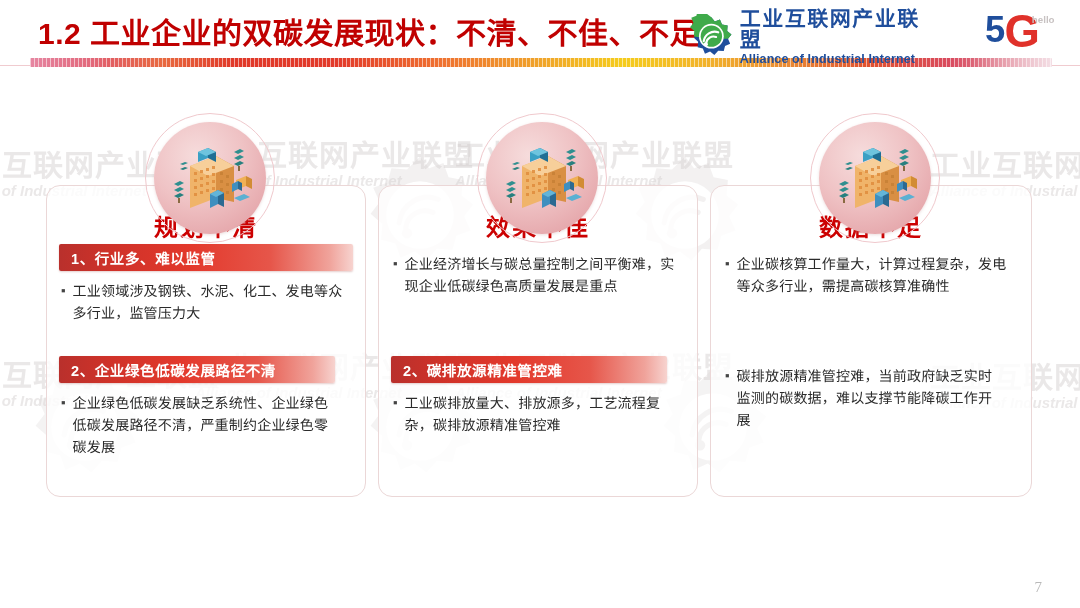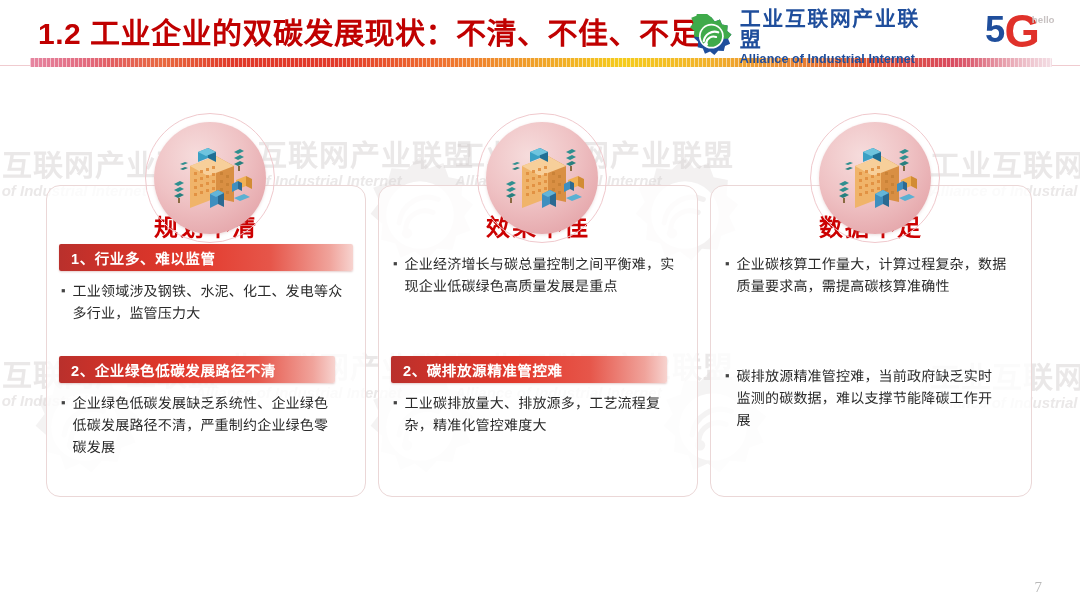--- a/index.html
+++ b/index.html
@@ -419,21 +419,21 @@
         <span class="bullet-txt">企业经济增长与碳总量控制之间平衡难，实现企业低碳绿色高质量发展是重点</span>
       </div>
     </div>
 
     <div class="sec2">
       <div class="banner">
         <span>2、碳排放源精准管控难</span>
       </div>
       <div class="bullet-block">
         <span class="bullet-dot">▪</span>
-        <span class="bullet-txt">工业碳排放量大、排放源多，工艺流程复杂，精准化管控难度大</span>
+        <span class="bullet-txt">工业碳排放量大、排放源多，工艺流程复杂，碳排放源精准管控难</span>
       </div>
     </div>
   </div>
 
   <div class="circle-wrap c3">
     <div class="ring"></div>
     <div class="disc">
       <svg width="112" height="112" viewBox="0 0 112 112">
         <path d="M36 44 L62 34 L62 76 L36 86 Z" fill="#f0b46a"></path>
         <path d="M62 34 L80 44 L80 80 L62 76 Z" fill="#d98f43"></path>
@@ -494,21 +494,21 @@
       </svg>
     </div>
   </div>
 
   <div class="card c3">
     <div class="card-title">数据不足</div>
 
     <div class="sec1">
       <div class="bullet-block">
         <span class="bullet-dot">▪</span>
-        <span class="bullet-txt">企业碳核算工作量大，计算过程复杂，数据质量要求高，需提高碳核算准确性</span>
+        <span class="bullet-txt">企业碳核算工作量大，计算过程复杂，发电等众多行业，需提高碳核算准确性</span>
       </div>
     </div>
 
     <div class="sec2">
       <div class="bullet-block">
         <span class="bullet-dot">▪</span>
         <span class="bullet-txt">碳排放源精准管控难，当前政府缺乏实时监测的碳数据，难以支撑节能降碳工作开展</span>
       </div>
     </div>
   </div>

